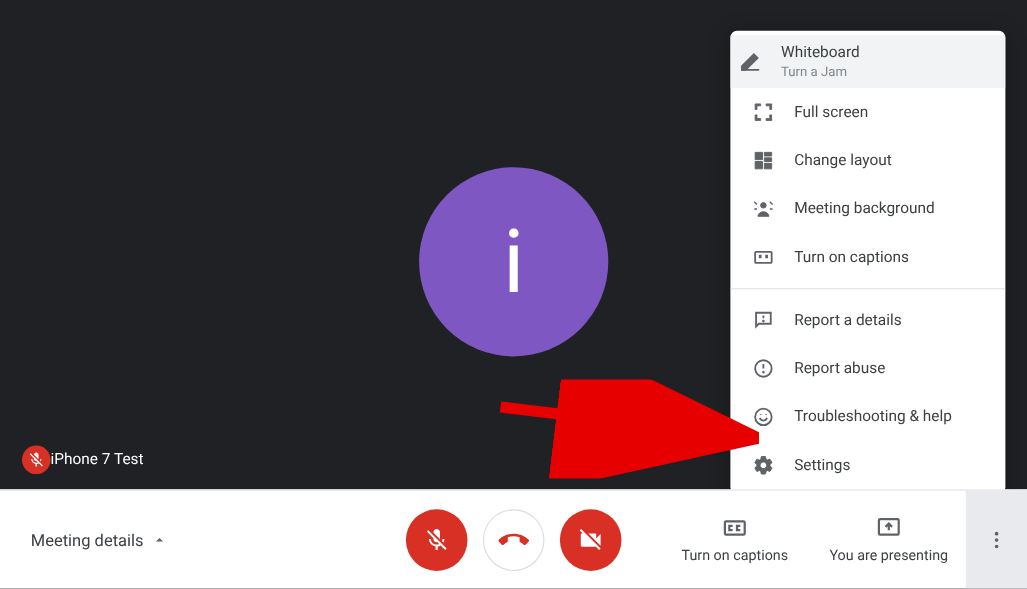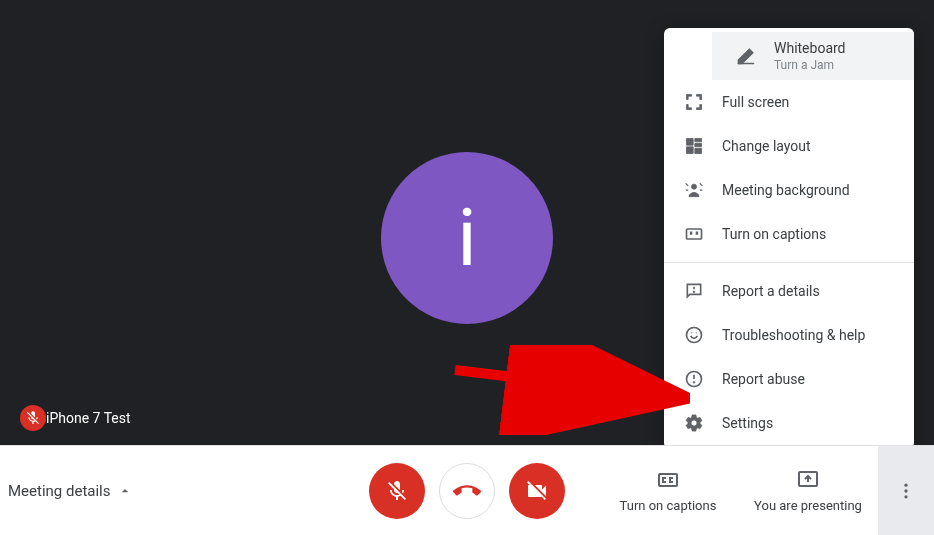--- a/index.html
+++ b/index.html
@@ -68,21 +68,21 @@
       background: #fff;
       display: flex;
       align-items: center;
       border-top: 1px solid #e0e0e0;
     }
     .bb-left {
       flex: 0 0 auto;
       display: flex;
       align-items: center;
       gap: 6px;
-      padding-left: 8px;
+      padding-left: 28px;
       cursor: pointer;
       color: #3c4043;
       font-size: 15px;
     }
     .bb-left .chev { display:inline-flex; }
     .bb-center {
       position: absolute;
       left: 50%;
       transform: translateX(-50%);
       display: flex;
@@ -145,21 +145,21 @@
     }
     .menu-item {
       display: flex;
       align-items: center;
       gap: 16px;
       padding: 10px 18px;
       cursor: pointer;
       color: #3c4043;
       font-size: 14px;
     }
-    .menu-item.big { padding: 8px 22px; margin-left: 48px; }
+    .menu-item.big { padding: 8px 6px; }
     .menu-item.highlight { background: #f1f3f4; }
     .menu-icon { width: 24px; height: 24px; flex-shrink: 0; display:flex; align-items:center; justify-content:center; }
     .menu-icon svg { width: 20px; height: 20px; fill: #5f6368; stroke: #5f6368; }
     .menu-text { display: flex; flex-direction: column; }
     .menu-sub { font-size: 12px; color: #80868b; margin-top: 2px; }
     .menu-divider { height: 1px; background: #e0e0e0; margin: 6px 0; }
     
     .arrow {
       position: absolute;
       top: 345px;
@@ -242,35 +242,35 @@
           <path d="M12 7v3" stroke-width="2"></path>
           <circle cx="12" cy="13" r="1"></circle>
         </svg>
     </span>
     <span>Report a details</span>
   </div>
   <div class="menu-item">
     <span class="menu-icon">
       <svg viewBox="0 0 24 24">
           <circle cx="12" cy="12" r="9" fill="none" stroke-width="2"></circle>
+          <path d="M12 7v5" stroke-width="2"></path>
+          <circle cx="12" cy="16" r="1"></circle>
+        </svg>
+    </span>
+    <span>Report abuse</span>
+  </div>
+  <div class="menu-item">
+    <span class="menu-icon">
+      <svg viewBox="0 0 24 24">
+          <circle cx="12" cy="12" r="9" fill="none" stroke-width="2"></circle>
           <path d="M8 13c1 2 3 3 4 3s3-1 4-3" fill="none" stroke-width="2"></path>
           <path d="M9 9l0 1M15 9l0 1" stroke-width="2"></path>
         </svg>
     </span>
     <span>Troubleshooting &amp; help</span>
-  </div>
-  <div class="menu-item">
-    <span class="menu-icon">
-      <svg viewBox="0 0 24 24">
-          <circle cx="12" cy="12" r="9" fill="none" stroke-width="2"></circle>
-          <path d="M12 7v5" stroke-width="2"></path>
-          <circle cx="12" cy="16" r="1"></circle>
-        </svg>
-    </span>
-    <span>Report abuse</span>
   </div>
   <div class="menu-item">
     <span class="menu-icon">
       <svg viewBox="0 0 24 24">
           <path d="M19.14 12.94c.04-.3.06-.61.06-.94s-.02-.64-.07-.94l2.03-1.58c.18-.14.23-.41.12-.61l-1.92-3.32c-.12-.21-.37-.29-.59-.22l-2.39.96c-.5-.38-1.03-.7-1.62-.94L14.4 2.81c-.04-.24-.24-.41-.48-.41h-3.84c-.24 0-.43.17-.47.41L9.25 5.35c-.59.24-1.13.57-1.62.94l-2.39-.96c-.22-.08-.47 0-.59.22L2.74 8.87c-.12.21-.07.47.12.61l2.03 1.58c-.05.3-.07.63-.07.94s.02.64.07.94l-2.03 1.58c-.18.14-.23.41-.12.61l1.92 3.32c.12.22.37.29.59.22l2.39-.96c.5.38 1.03.7 1.62.94l.36 2.54c.05.24.24.41.48.41h3.84c.24 0 .44-.17.47-.41l.36-2.54c.59-.24 1.13-.56 1.62-.94l2.39.96c.22.08.47 0 .59-.22l1.92-3.32c.12-.22.07-.47-.12-.61l-2.01-1.58zM12 15.6c-1.98 0-3.6-1.62-3.6-3.6s1.62-3.6 3.6-3.6 3.6 1.62 3.6 3.6-1.62 3.6-3.6 3.6z"></path>
         </svg>
     </span>
     <span>Settings</span>
   </div>
 </div>

